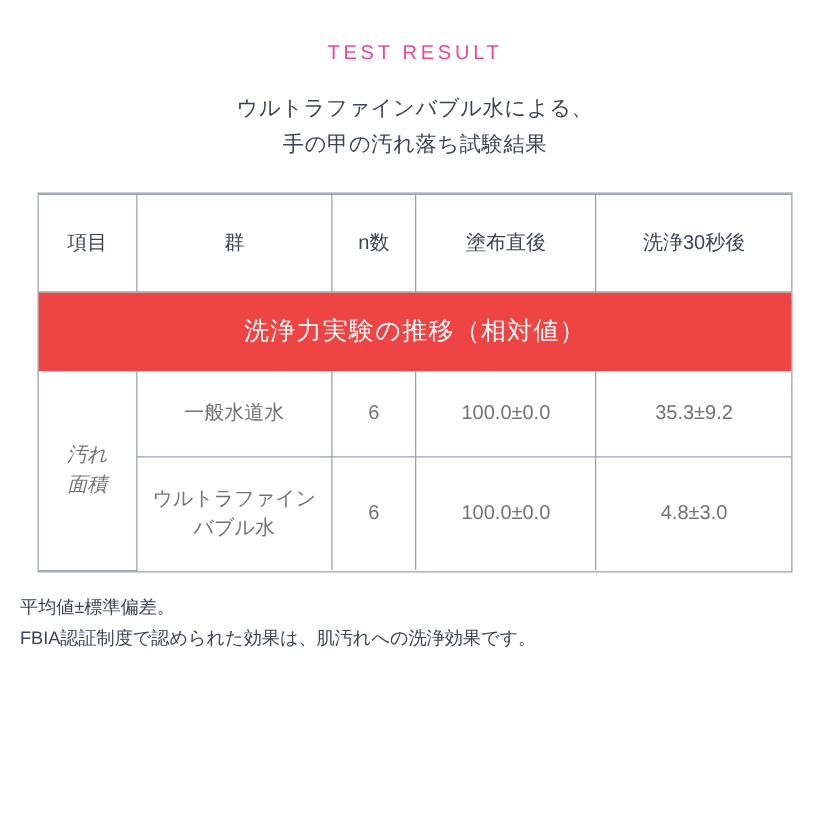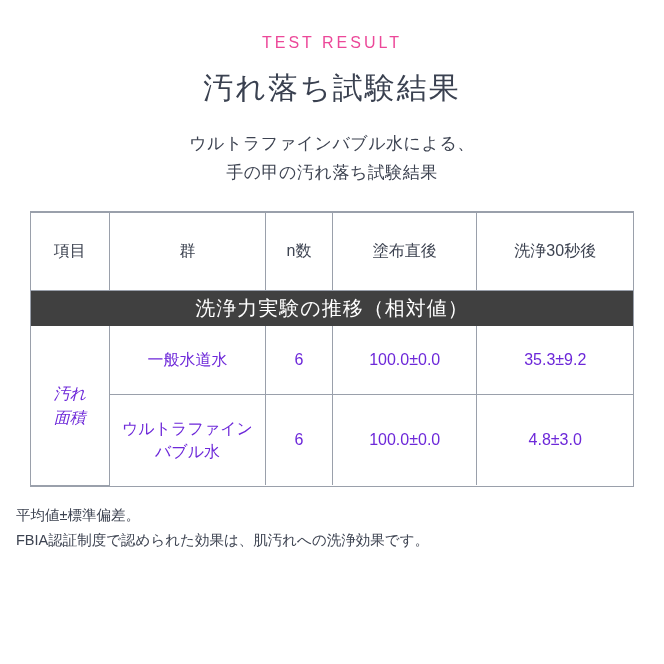--- a/index.html
+++ b/index.html
@@ -52,44 +52,44 @@
     margin: 24px 30px 0 30px;
     border: 1px solid #9aa0ab;
     border-collapse: collapse;
   }
   table {
     width: 100%;
     border-collapse: collapse;
     table-layout: fixed;
   }
   .tbl-title td {
-    background: #404040;
+    background: #ef4444;
     color: #ffffff;
     text-align: center;
     font-size: 20px;
     letter-spacing: 1px;
-    padding: 3px 0;
+    padding: 17px 0;
     border: none;
   }
   thead td {
     border-top: 1px solid #9aa0ab;
     border-bottom: 1px solid #9aa0ab;
     border-right: 1px solid #9aa0ab;
     text-align: center;
     font-size: 16px;
     padding: 28px 0;
     color: #3d4351;
   }
   thead td:last-child { border-right: none; }
   tbody td {
     border-bottom: 1px solid #9aa0ab;
     border-right: 1px solid #9aa0ab;
     text-align: center;
     font-size: 16px;
-    color: #6d28d9;
+    color: #737373;
     padding: 22px 4px;
     line-height: 1.45;
   }
   tbody tr:last-child td { border-bottom: none; }
   tbody td:last-child { border-right: none; }
   .rowhead {
     font-size: 16px;
     line-height: 1.45;
     font-style: italic;
   }
@@ -105,21 +105,20 @@
   .c-after { width: 24%; }
   .c-wash { width: 26%; }
 </style>
 </head>
 <body>
 
 <div class="page">
 
   <div class="eyebrow">TEST RESULT</div>
 
-  <div class="headline">汚れ落ち試験結果</div>
 
   <div class="lede">
     <div>ウルトラファインバブル水による、</div>
     <div>手の甲の汚れ落ち試験結果</div>
   </div>
 
   <div class="table-wrap">
     <table>
       <tbody>
         <tr class="tbl-title">

